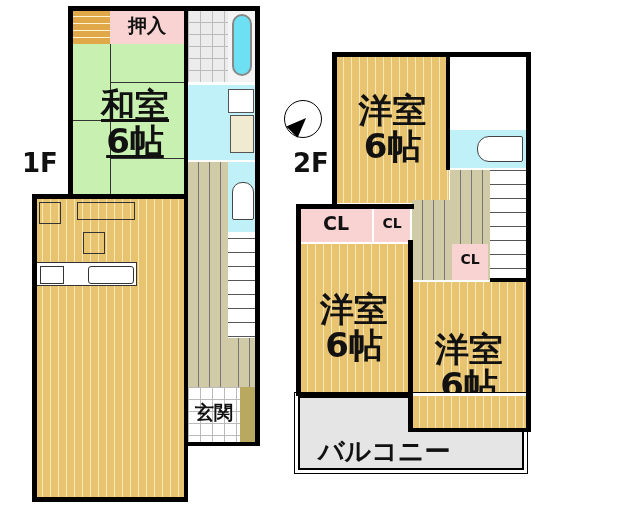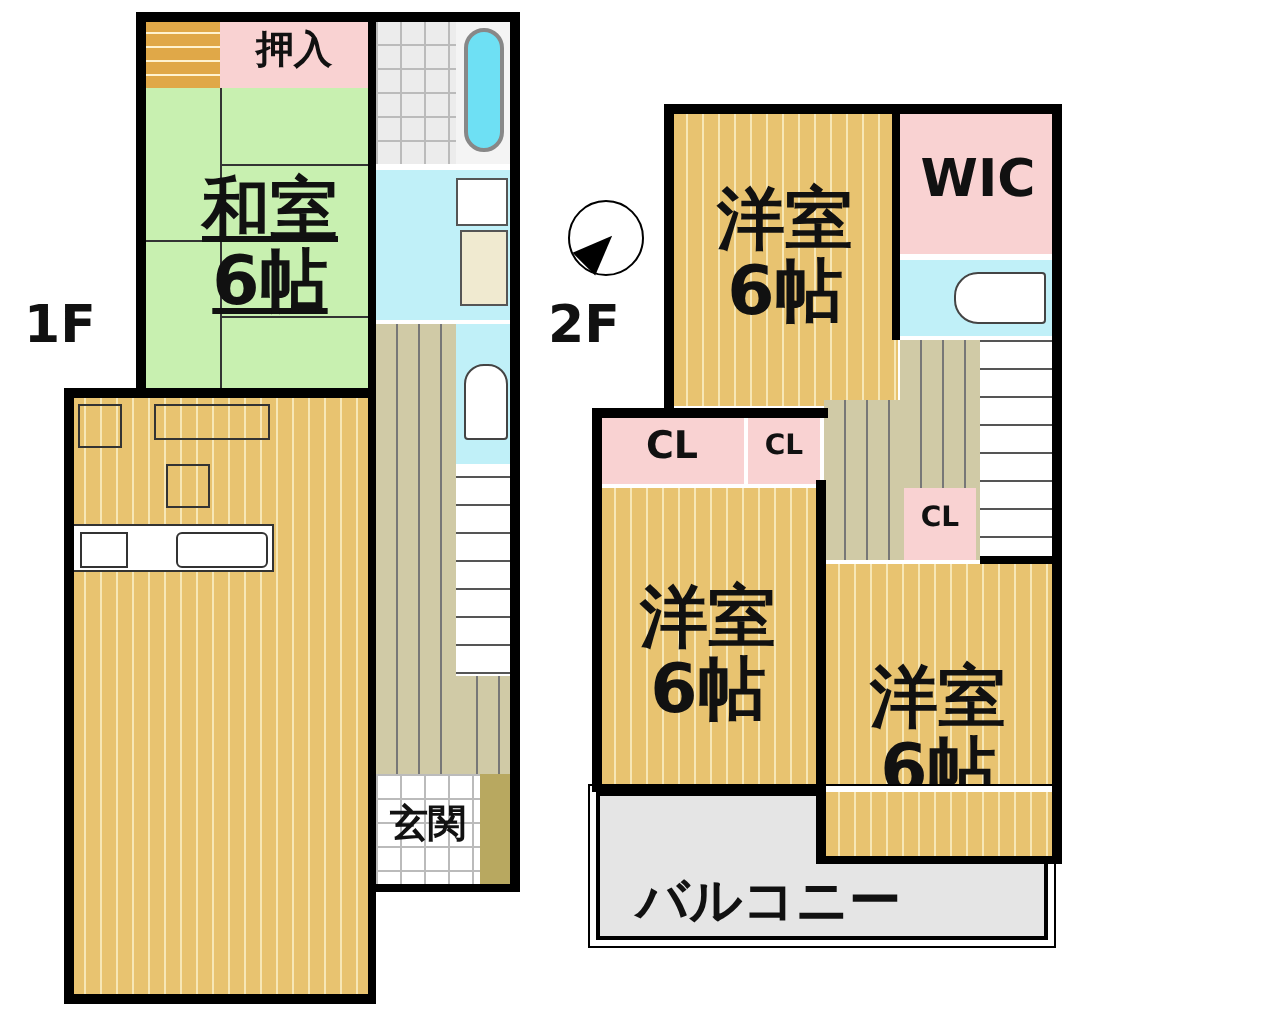--- a/index.html
+++ b/index.html
@@ -17,21 +17,21 @@
   .lbl { position:absolute; font-weight:bold; color:#111; text-align:center; line-height:1.05; white-space:pre; }
   .big { font-size:34px; }
   .mid { font-size:26px; }
   .sm  { font-size:19px; }
 </style>
 </head>
 <body>
 
 <div id="stage">
 
-  <div class="lbl mid" style="left:12px;top:150px;">1F</div>
+  <div class="lbl mid" style="left:22px;top:150px;">1F</div>
 
   <div class="room" style="left:72px;top:10px;width:38px;height:34px;background:repeating-linear-gradient(180deg,#e0a848 0 6px,#fff3d0 6px 7px);"></div>
 
   <div class="room pink" style="left:110px;top:10px;width:74px;height:34px;">
     <div class="lbl sm" style="left:0;right:0;top:6px;">押入</div>
   </div>
 
   <div class="room tatami" style="left:72px;top:44px;width:112px;height:150px;">
     <div style="position:absolute;left:38px;top:0;bottom:0;width:1px;background:#333;"></div>
     <div style="position:absolute;left:38px;right:0;top:38px;height:1px;background:#333;"></div>
@@ -77,31 +77,28 @@
 
   <div class="wall" style="left:68px;top:6px;width:192px;height:5px;"></div>
   <div class="wall" style="left:68px;top:6px;width:5px;height:188px;"></div>
   <div class="wall" style="left:255px;top:6px;width:5px;height:440px;"></div>
   <div class="wall" style="left:184px;top:6px;width:4px;height:495px;"></div>
   <div class="wall" style="left:32px;top:194px;width:156px;height:5px;"></div>
   <div class="wall" style="left:32px;top:194px;width:5px;height:307px;"></div>
   <div class="wall" style="left:32px;top:497px;width:156px;height:5px;"></div>
   <div class="wall" style="left:188px;top:442px;width:72px;height:4px;"></div>
 
-  <div class="lbl mid" style="left:274px;top:150px;">2F</div>
+  <div class="lbl mid" style="left:293px;top:150px;">2F</div>
   <div style="position:absolute;left:284px;top:100px;width:36px;height:36px;border:1px solid #000;border-radius:50%;">
     <div style="position:absolute;left:6px;top:14px;width:0;height:0;border-left:8px solid transparent;border-right:8px solid transparent;border-bottom:20px solid #000;transform:rotate(45deg);"></div>
   </div>
 
   <div class="room wood" style="left:336px;top:55px;width:113px;height:148px;">
     <div class="lbl big" style="left:0;right:0;top:38px;"><span>洋室</span>
 <span>6帖</span></div>
-  </div>
-  <div class="room pink" style="left:449px;top:55px;width:80px;height:72px;">
-    <div class="lbl mid" style="left:0;right:0;top:22px;">WIC</div>
   </div>
   <div class="room aqua" style="left:449px;top:130px;width:80px;height:38px;">
     <div style="position:absolute;right:6px;top:6px;width:44px;height:24px;background:#fff;border:1px solid #444;border-radius:12px 2px 2px 12px;"></div>
   </div>
   <div class="room hall" style="left:450px;top:170px;width:40px;height:110px;"></div>
   <div class="room hall" style="left:412px;top:200px;width:40px;height:80px;"></div>
   <div class="room stairs" style="left:490px;top:170px;width:36px;height:112px;"></div>
 
   <div class="room pink" style="left:300px;top:208px;width:72px;height:34px;">
     <div class="lbl sm" style="left:0;right:0;top:6px;">CL</div>

